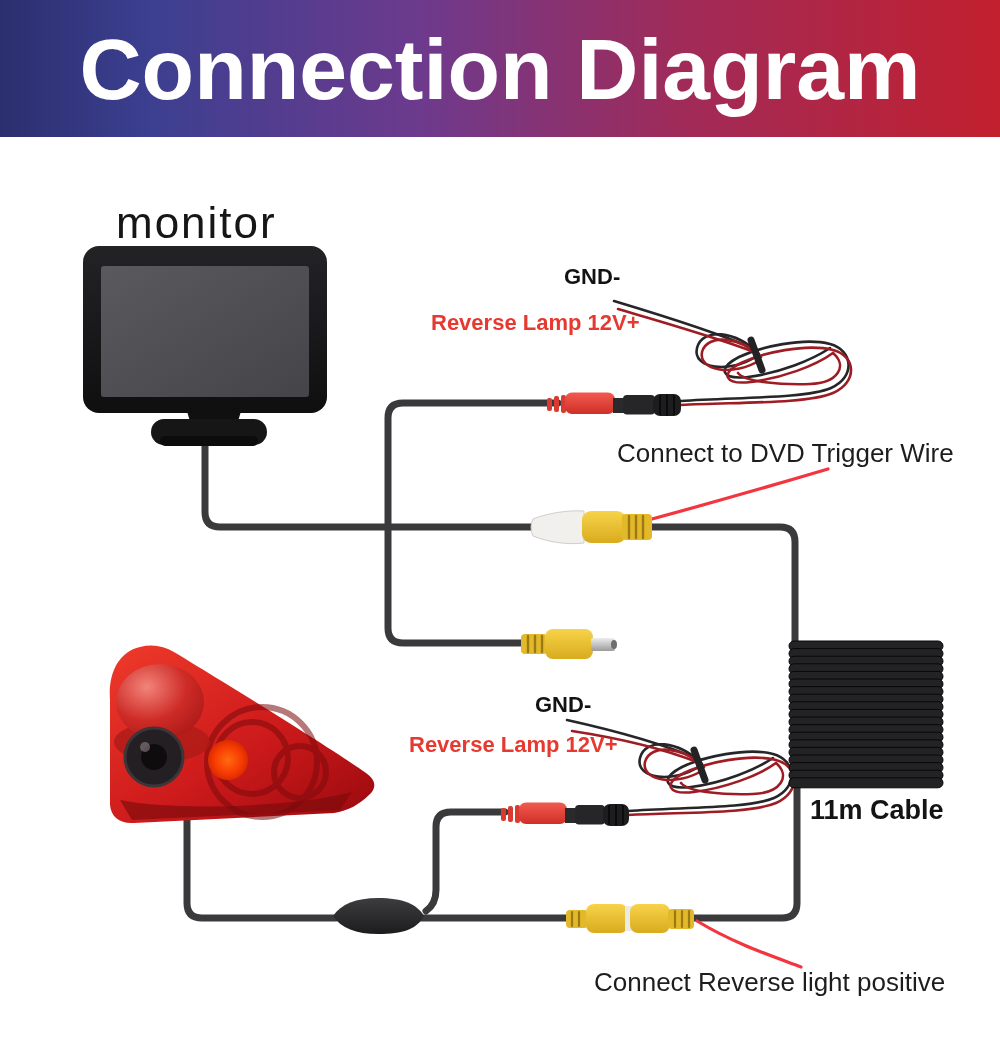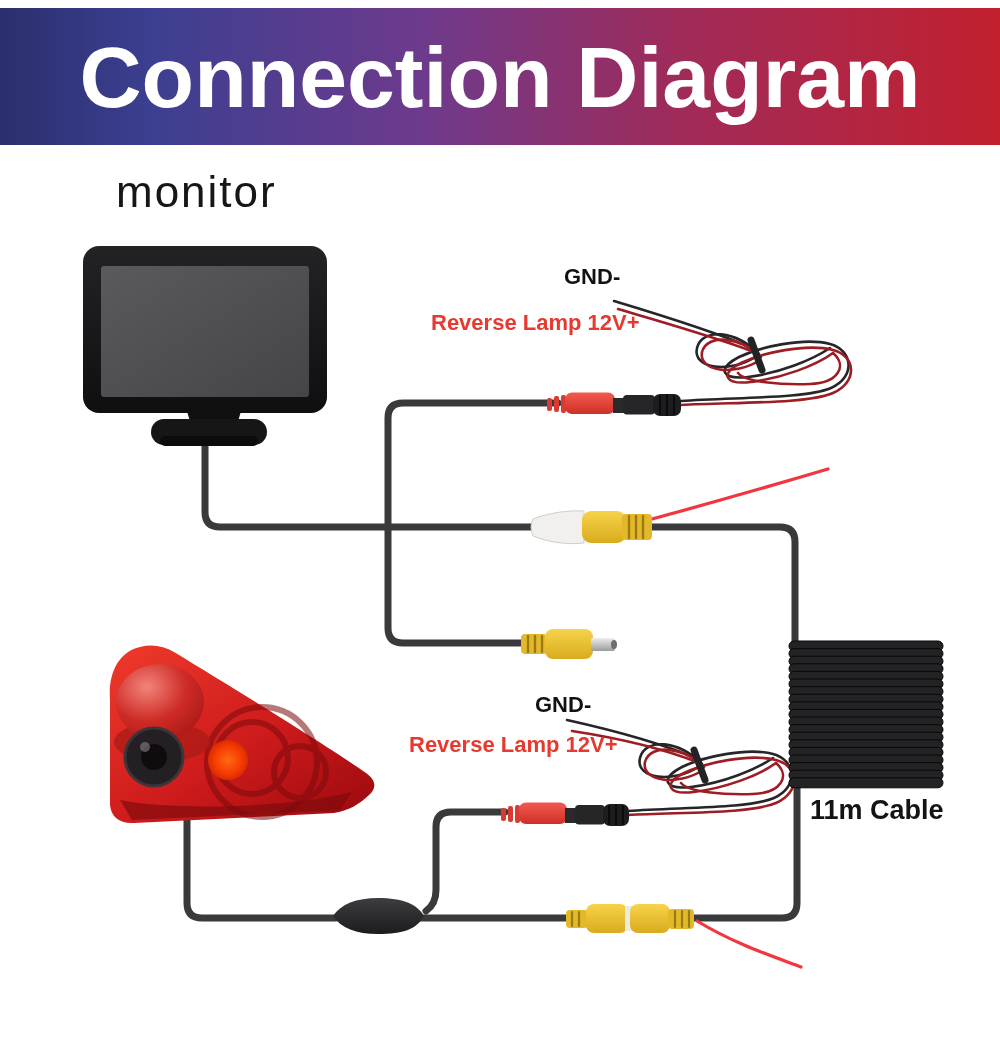--- a/index.html
+++ b/index.html
@@ -1,23 +1,23 @@
 <!DOCTYPE html>
 <html><head>
 <meta charset="utf-8">
 <style>
   html,body{margin:0;padding:0;background:#fff;}
   #stage{position:relative;width:1000px;height:1063px;background:#ffffff;overflow:hidden;
          font-family:"Liberation Sans",sans-serif;}
   .banner{position:absolute;left:0;top:0;width:1000px;height:137px;
           background:linear-gradient(90deg,#2b2f6e 0%,#3c3f90 15%,#6d3a8d 42%,#a02b59 68%,#c2202e 100%);
-          display:flex;align-items:center;justify-content:center;margin-top:8px;}
+          display:flex;align-items:center;justify-content:center;}
   .banner-text{color:#ffffff;font-weight:bold;font-size:86px;letter-spacing:0px;line-height:1;}
   .label{position:absolute;line-height:1.05;white-space:nowrap;color:#1c1c1c;}
-  #lbl-monitor{left:116px;top:169px;font-size:44px;font-weight:400;color:#161616;letter-spacing:2px;}
+  #lbl-monitor{left:116px;top:200px;font-size:44px;font-weight:400;color:#161616;letter-spacing:2px;}
   #lbl-gnd-top{left:564px;top:265px;font-size:22px;font-weight:bold;color:#121212;}
   #lbl-rev-top{left:431px;top:311px;font-size:22px;font-weight:bold;color:#e63a30;}
   #lbl-dvd{left:617px;top:440px;font-size:26px;color:#1d1d1d;}
   #lbl-gnd-bot{left:535px;top:693px;font-size:22px;font-weight:bold;color:#121212;}
   #lbl-rev-bot{left:409px;top:733px;font-size:22px;font-weight:bold;color:#e63a30;}
   #lbl-10m{left:810px;top:796px;font-size:27px;font-weight:bold;color:#141414;}
   #lbl-rev-light{left:594px;top:969px;font-size:26px;color:#1d1d1d;}
   svg{position:absolute;left:0;top:0;}
 </style>
 </head>
@@ -236,17 +236,19 @@
       <ellipse cx="160" cy="702" rx="44" ry="38" fill="url(#gradDome)"></ellipse>
       <circle cx="154" cy="757" r="29" fill="#241f22" stroke="#3c3539" stroke-width="3"></circle>
       <circle cx="154" cy="757" r="13" fill="#0f0c0e"></circle>
       <circle cx="145" cy="747" r="5" fill="#8d8289" opacity="0.6"></circle>
     </g>
   </svg>
 
   <div class="label" id="lbl-monitor">monitor</div>
   <div class="label" id="lbl-gnd-top">GND-</div>
   <div class="label" id="lbl-rev-top">Reverse Lamp 12V+</div>
+  <div class="label" id="lbl-dvd">Connect to DVD Trigger Wire</div>
   <div class="label" id="lbl-gnd-bot">GND-</div>
   <div class="label" id="lbl-rev-bot">Reverse Lamp 12V+</div>
   <div class="label" id="lbl-10m">11m Cable</div>
+  <div class="label" id="lbl-rev-light">Connect Reverse light positive</div>
 
 </div>
 
 </body></html>

